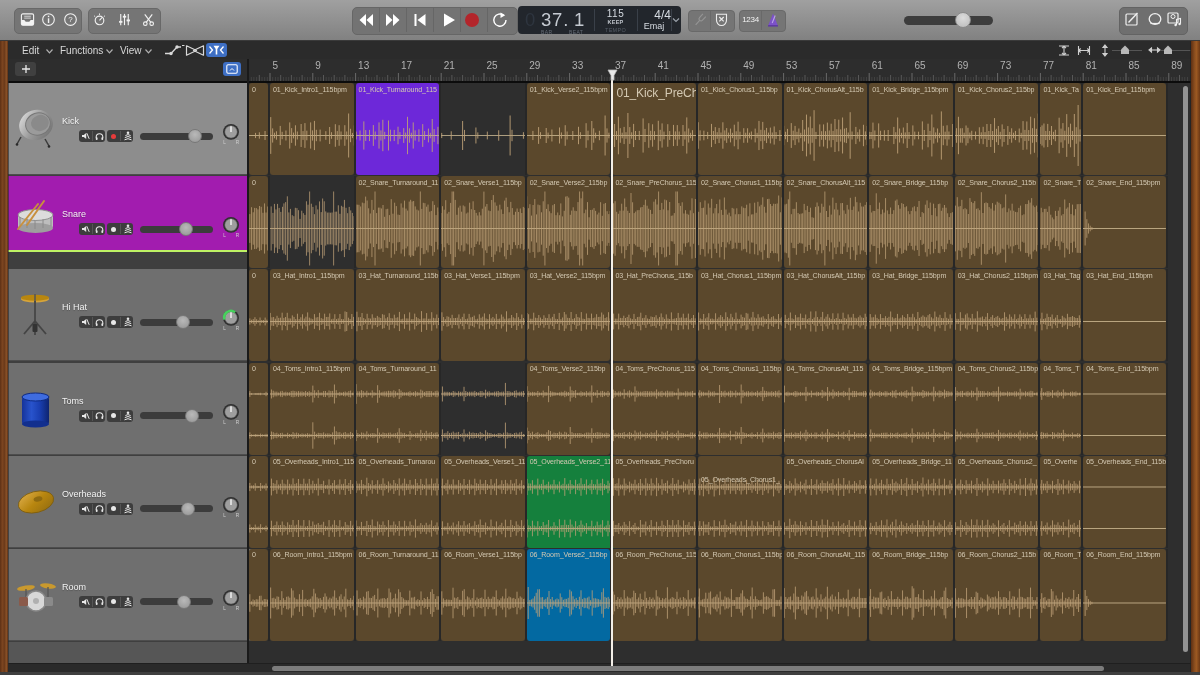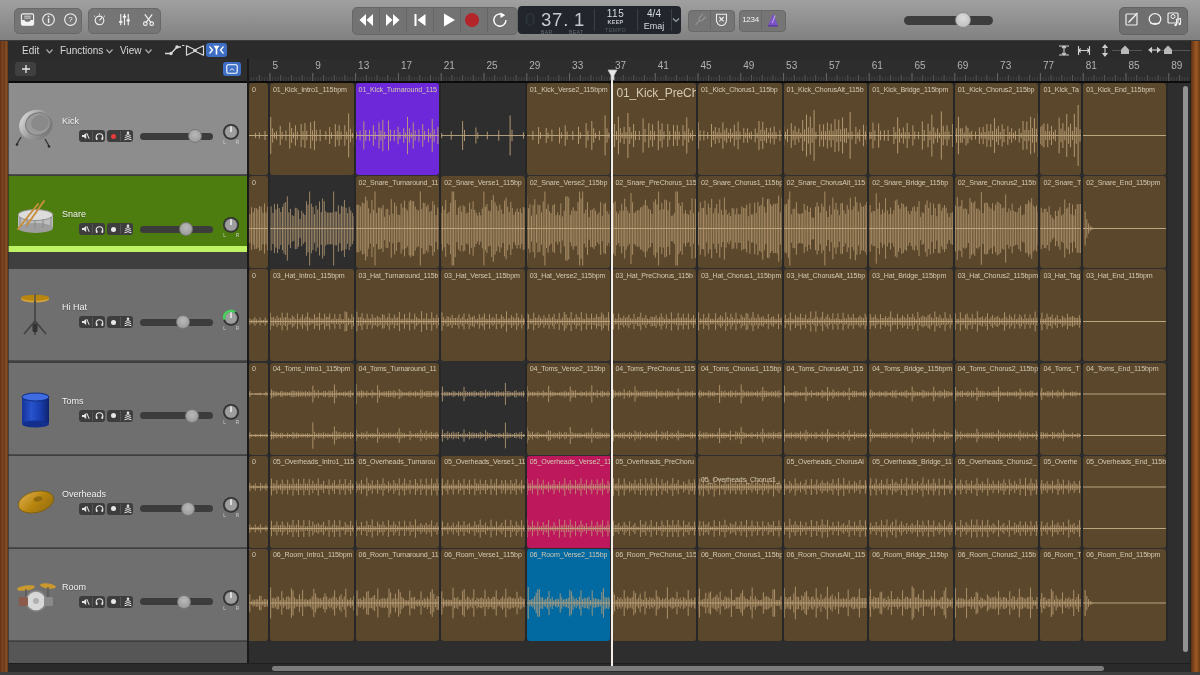--- a/index.html
+++ b/index.html
@@ -78,21 +78,21 @@
 <div class="ab" style="left:525px;top:9px;color:#2e353f;font-size:18.5px">0</div>
 <div class="ab" style="left:541px;top:9px;color:#c5cad1;font-size:18.5px;letter-spacing:0.8px">37.</div>
 <div class="ab" style="left:574px;top:9px;color:#c5cad1;font-size:18.5px">1</div>
 <div class="ab" style="left:541px;top:28.5px;font-size:5px;color:#666d77;letter-spacing:0.4px">BAR</div>
 <div class="ab" style="left:569px;top:28.5px;font-size:5px;color:#666d77;letter-spacing:0.4px">BEAT</div>
 <div class="ab" style="left:594px;top:9px;width:1px;height:22px;background:#3a4049"></div>
 <div class="ab" style="left:594px;top:8px;width:43px;text-align:center;font-size:10px;color:#d6dbe2;letter-spacing:0.5px">115</div>
 <div class="ab" style="left:594px;top:19px;width:43px;text-align:center;font-size:5.5px;font-weight:bold;color:#c0c5cc;letter-spacing:0.3px">KEEP</div>
 <div class="ab" style="left:594px;top:27px;width:43px;text-align:center;font-size:5.5px;color:#565d67;letter-spacing:0.3px">TEMPO</div>
 <div class="ab" style="left:637px;top:9px;width:1px;height:22px;background:#3a4049"></div>
-<div class="ab" style="left:637px;top:8px;width:34px;text-align:center;font-size:10px;color:#d6dbe2">4/4</div>
+<div class="ab" style="left:637px;top:8px;width:34px;text-align:right;font-size:12px;color:#d6dbe2">4/4</div>
 <div class="ab" style="left:637px;top:21px;width:34px;text-align:center;font-size:9px;color:#d6dbe2">Emaj</div>
 <div class="ab" style="left:671px;top:9px;width:1px;height:22px;background:#3a4049"></div>
 <svg class="ab" style="left:671px;top:16px" width="10" height="8" viewBox="0 0 10 8">
         <path d="M2 2.5 L5 5.5 L8 2.5" fill="none" stroke="#9aa1aa" stroke-width="1.2"></path>
       </svg>
 <div class="ab" style="left:688px;top:10px;width:45px;height:20px;background:#757575;border-radius:4px;border:1px solid #696969"></div>
 <div class="ab" style="left:710px;top:10px;width:1px;height:20px;background:#696969"></div>
 <svg class="ab" style="left:692px;top:12px" width="16" height="16" viewBox="0 0 16 16">
         <g stroke="#959595" stroke-width="1.1" fill="none" transform="rotate(42 8 8)">
           <path d="M6 1.5 v5 a2 2 0 0 0 4 0 v-5"></path>
@@ -628,21 +628,21 @@
 <div class="ab" style="left:180px;top:46px;width:14px;height:14px;border-radius:50%;background:radial-gradient(circle at 50% 38%,#b9b9b9,#949494);border:1px solid #787878;box-sizing:border-box"></div>
 <svg class="ab" style="left:214px;top:40px" width="18" height="22" viewBox="0 0 17 21">
         <circle cx="8.5" cy="8.5" r="7.6" fill="#2f2f2f"></circle>
         <circle cx="8.5" cy="8.5" r="5.9" fill="#9e9e9e"></circle>
         <circle cx="8.5" cy="8.5" r="5.9" fill="none" stroke="#666" stroke-width="0.5"></circle>
         <line x1="8.5" y1="8.5" x2="8.5" y2="3" stroke="#f2f2f2" stroke-width="1.4"></line>
         <text x="1" y="20" font-size="4.5" fill="#cfcfcf" font-family="Liberation Sans">L</text>
         <text x="13" y="20" font-size="4.5" fill="#cfcfcf" font-family="Liberation Sans">R</text>
       </svg>
 </div>
-<div class="ab" style="left:8px;top:176.2px;width:239px;height:76px;background:#4d7c0f;border-bottom:6px solid #bef264;box-sizing:border-box">
+<div class="ab" style="left:8px;top:176.2px;width:239px;height:76px;background:#a21caf;border-bottom:2px solid #bef264;box-sizing:border-box">
 <div class="ab" style="left:5px;top:22px;width:46px;height:46px"><svg width="46" height="46" viewBox="0 0 46 46">
           <rect x="5" y="17" width="35" height="13" rx="2" fill="#bdbdbd"></rect>
           <ellipse cx="22.5" cy="30" rx="17.5" ry="5" fill="#9e9e9e"></ellipse>
           <ellipse cx="22.5" cy="17" rx="17.5" ry="5.5" fill="#dcdcdc"></ellipse>
           <ellipse cx="22.5" cy="17" rx="17.5" ry="5.5" fill="none" stroke="#909090" stroke-width="1"></ellipse>
           <g stroke="#8a8a8a" stroke-width="1">
             <line x1="7" y1="19" x2="7" y2="28"></line>
             <line x1="14" y1="21" x2="14" y2="30"></line>
             <line x1="22" y1="22" x2="22" y2="31"></line>
             <line x1="30" y1="21" x2="30" y2="30"></line>
@@ -1093,21 +1093,21 @@
       </div>
 <div class="ab" style="left:270.0px;top:0;width:83.6px;height:92.2px;background:#5b482c;border-radius:3px;overflow:hidden">
         <div class="ab" style="left:3px;top:2.5px;font-size:7.1px;letter-spacing:-0.12px;color:#d3c8b2;white-space:nowrap">05_Overheads_Intro1_115</div>
       </div>
 <div class="ab" style="left:355.6px;top:0;width:83.6px;height:92.2px;background:#5b482c;border-radius:3px;overflow:hidden">
         <div class="ab" style="left:3px;top:2.5px;font-size:7.1px;letter-spacing:-0.12px;color:#d3c8b2;white-space:nowrap">05_Overheads_Turnarou</div>
       </div>
 <div class="ab" style="left:441.2px;top:0;width:83.6px;height:92.2px;background:#5b482c;border-radius:3px;overflow:hidden">
         <div class="ab" style="left:3px;top:2.5px;font-size:7.1px;letter-spacing:-0.12px;color:#d3c8b2;white-space:nowrap">05_Overheads_Verse1_11</div>
       </div>
-<div class="ab" style="left:526.8px;top:0;width:92px;height:92.2px;background:#be185d;border-radius:3px;overflow:hidden">
+<div class="ab" style="left:526.8px;top:0;width:92px;height:92.2px;background:#15803d;border-radius:3px;overflow:hidden">
         <div class="ab" style="left:3px;top:2.5px;font-size:7.1px;letter-spacing:-0.12px;color:#d3c8b2;white-space:nowrap">05_Overheads_Verse2_11</div>
       </div>
 <div class="ab" style="left:612.4px;top:0;width:83.6px;height:92.2px;background:#5b482c;border-radius:3px;overflow:hidden">
         <div class="ab" style="left:3px;top:2.5px;font-size:7.1px;letter-spacing:-0.12px;color:#d3c8b2;white-space:nowrap">05_Overheads_PreChoru</div>
       </div>
 <div class="ab" style="left:698.0px;top:0;width:83.6px;height:92.2px;background:#5b482c;border-radius:3px;overflow:hidden">
         <div class="ab" style="left:3px;top:20px;font-size:7.1px;letter-spacing:-0.12px;color:#d3c8b2;white-space:nowrap">05_Overheads_Chorus1_</div>
       </div>
 <div class="ab" style="left:783.6px;top:0;width:83.6px;height:92.2px;background:#5b482c;border-radius:3px;overflow:hidden">
         <div class="ab" style="left:3px;top:2.5px;font-size:7.1px;letter-spacing:-0.12px;color:#d3c8b2;white-space:nowrap">05_Overheads_ChorusAl</div>

